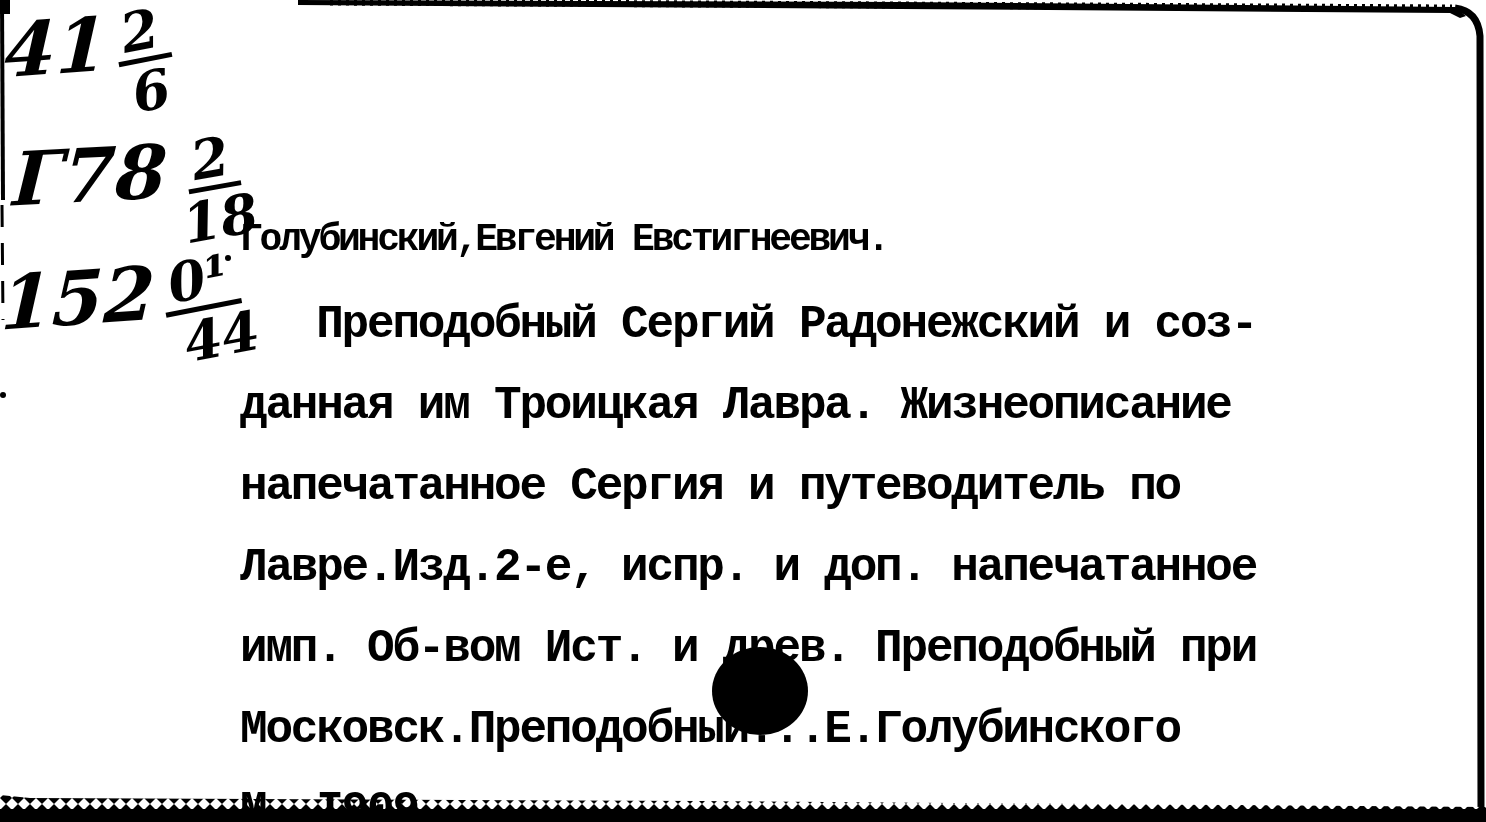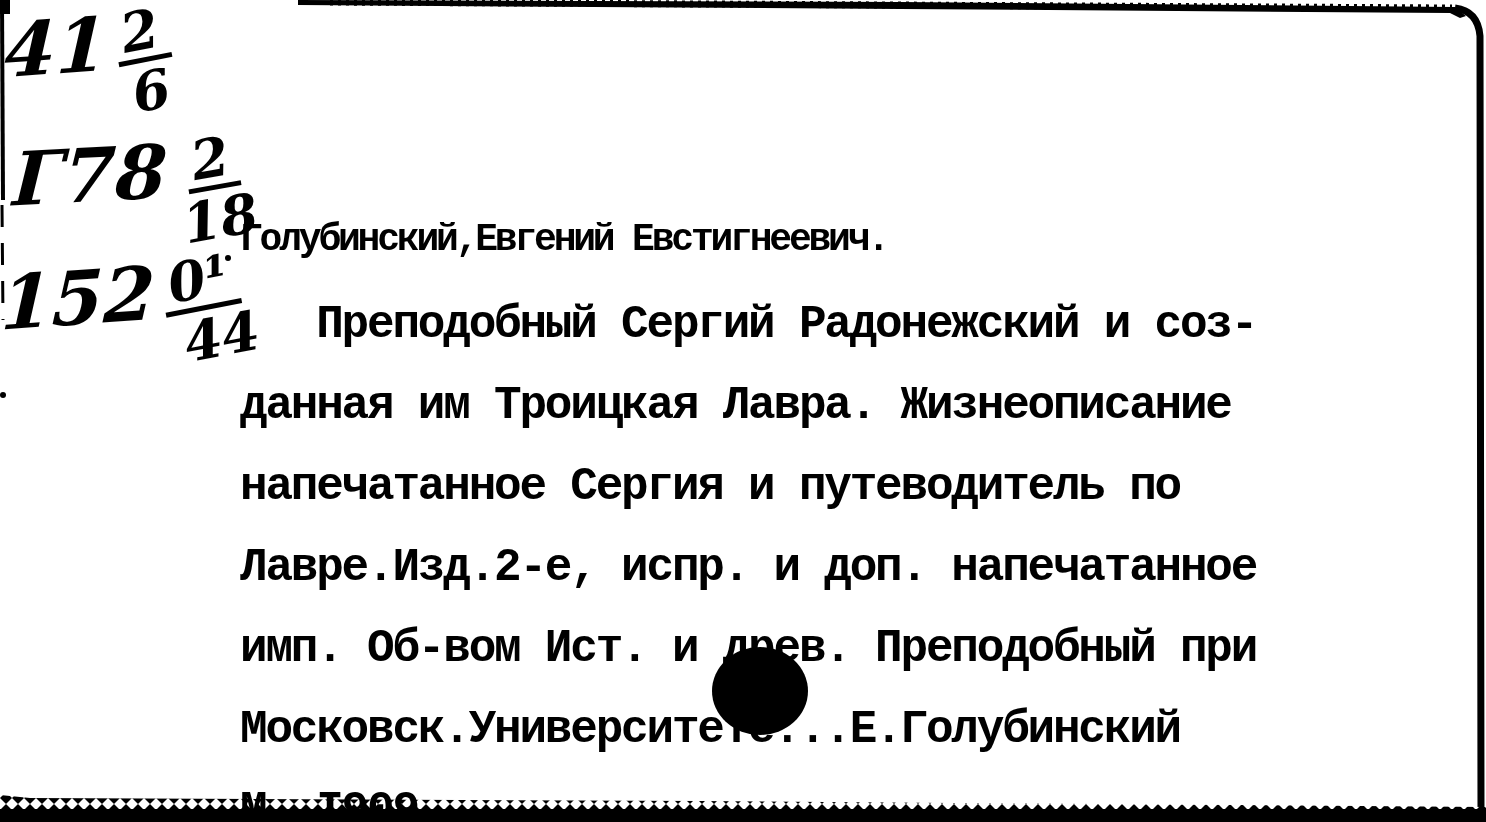--- a/index.html
+++ b/index.html
@@ -137,18 +137,18 @@
     </span>
   </div>
 
   <div class="typed">
     <div class="line heading">Голубинский,Евгений Евстигнеевич.</div>
     <div class="line">   Преподобный Сергий Радонежский и соз-</div>
     <div class="line">данная им Троицкая Лавра. Жизнеописание</div>
     <div class="line">напечатанное Сергия и путеводитель по</div>
     <div class="line">Лавре.Изд.2-е, испр. и доп. напечатанное</div>
     <div class="line">имп. Об-вом Ист. и древ. Преподобный при</div>
-    <div class="line">Московск.Университете...Е.Голубинский</div>
+    <div class="line">Московск.Преподобный...Е.Голубинского</div>
     <div class="line">М.,I909.</div>
     
   </div>
 
 </div>
 
 </body></html>

